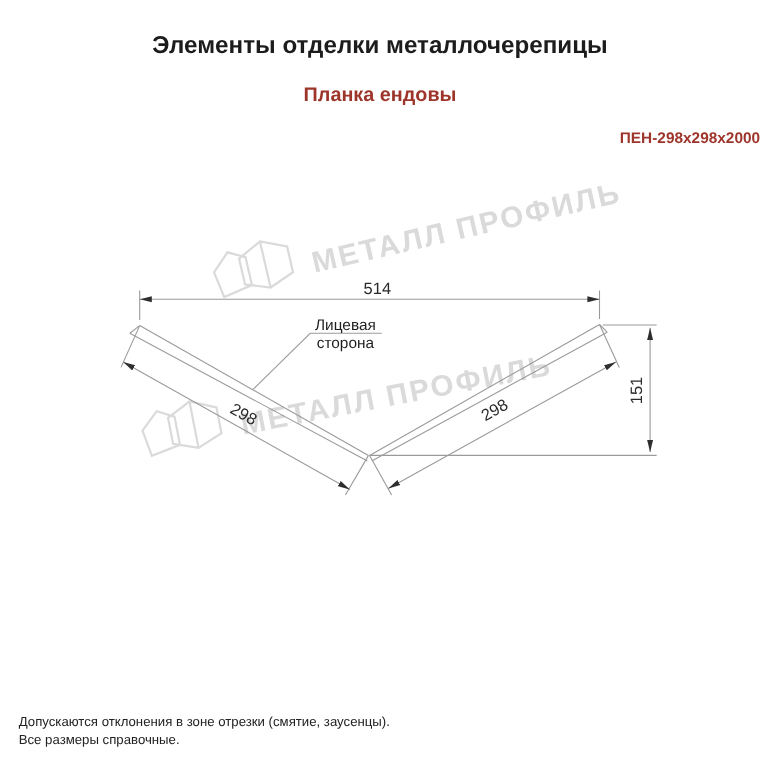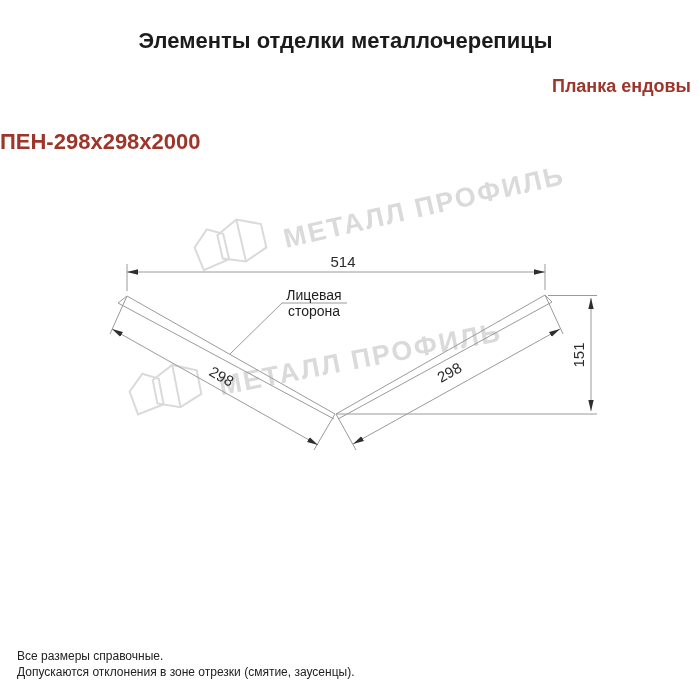--- a/index.html
+++ b/index.html
@@ -2,24 +2,24 @@
 <html style="--accent: #9d352b; --wm-color: #d6d6d6;"><head>
 <meta charset="utf-8">
 <style>
   :root { --accent:#9d352b; --wm-color:#d6d6d6; }
   html,body{margin:0;padding:0;background:#ffffff;}
   body{font-family:"Liberation Sans", sans-serif;}
   .page{position:relative;width:691px;height:700px;background:#fff;overflow:hidden;border-radius:30px;}
 
   .title{position:absolute;top:28px;left:0;width:100%;text-align:center;
          font-size:22px;font-weight:bold;color:#1c1c1c;}
-  .subtitle{position:absolute;top:75px;left:0;width:100%;text-align:right;
+  .subtitle{position:absolute;top:75px;left:0;width:100%;text-align:center;
          font-size:18px;font-weight:bold;color:var(--accent);line-height:22px;}
-  .product{position:absolute;top:129px;left:0;width:100%;text-align:left;
-         font-size:22px;font-weight:bold;color:var(--accent);}
+  .product{position:absolute;top:117px;left:0;width:100%;text-align:right;
+         font-size:14px;font-weight:bold;color:var(--accent);}
 
   .wm{position:absolute;display:flex;align-items:flex-end;gap:10px;z-index:1;
       color:var(--wm-color);opacity:.9;}
   .wm .wm-text{font-size:27px;font-weight:bold;letter-spacing:2px;white-space:nowrap;}
   .wm1{left:196px;top:224px;transform:rotate(-13deg);transform-origin:0 100%;}
   .wm2{left:130px;top:368px;transform:rotate(-11deg);transform-origin:0 100%;}
   .wm svg{display:block;}
   .wm-logo path{stroke:var(--wm-color);fill:none;stroke-width:2;}
 
   svg.drawing{position:absolute;left:0;top:0;z-index:2;}
@@ -102,17 +102,17 @@
     <text class="dim" text-anchor="middle" transform="translate(584,355) rotate(-90)">151</text>
 
     <g stroke="#9a9a9a" stroke-width="1" fill="none">
       <path d="M230,354 L282,303 L347,303"></path>
     </g>
     <text class="lbl" x="314" y="300" text-anchor="middle">Лицевая</text>
     <text class="lbl" x="314" y="316" text-anchor="middle">сторона</text>
   </svg>
 
   <div class="notes">
+    <div>Допускаются отклонения в зоне отрезки (смятие, заусенцы).</div>
     <div>Все размеры справочные.</div>
-    <div>Допускаются отклонения в зоне отрезки (смятие, заусенцы).</div>
   </div>
 
 </div>
 
 </body></html>

